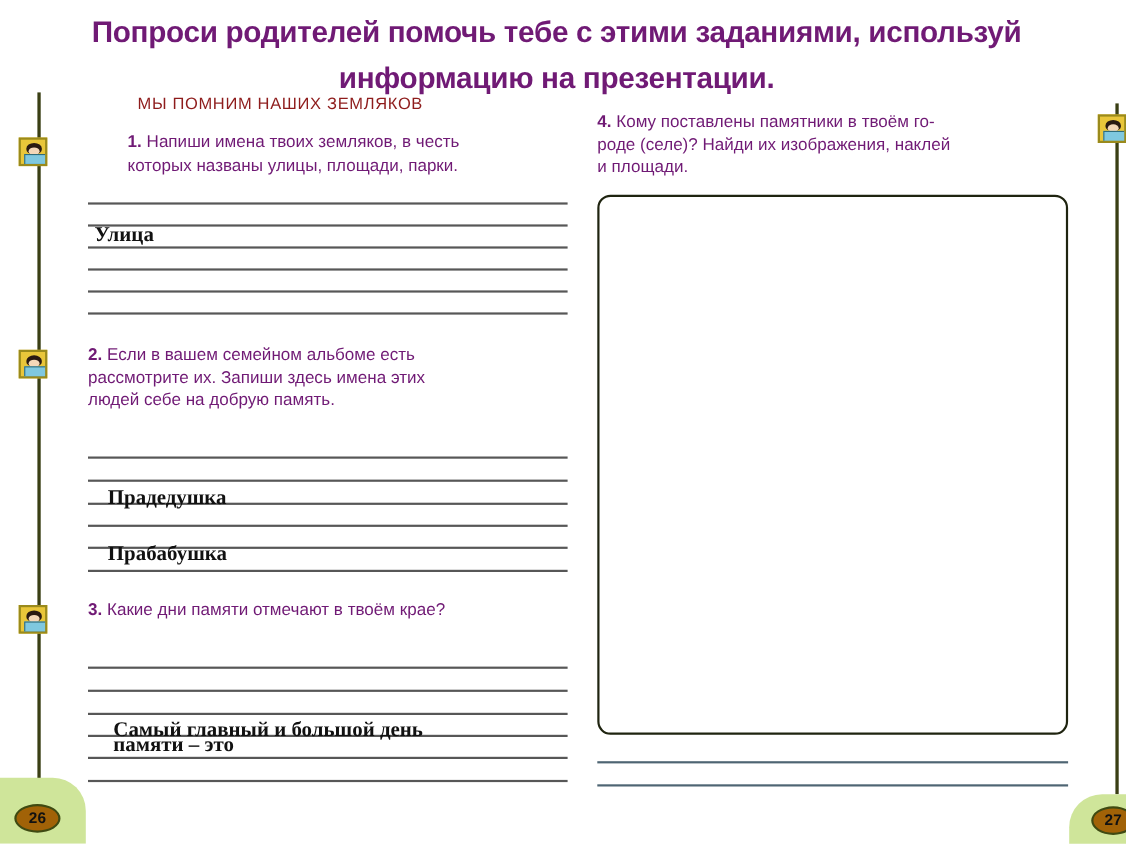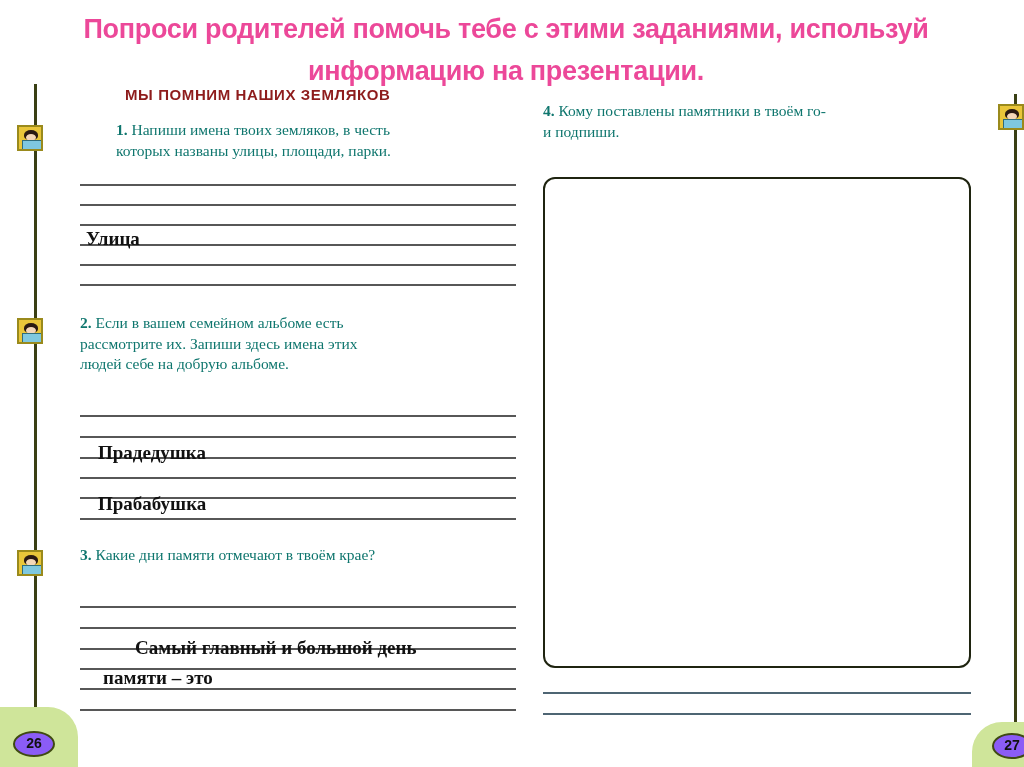--- a/index.html
+++ b/index.html
@@ -1,30 +1,30 @@
 <!DOCTYPE html>
 <html><head>
 <meta charset="utf-8">
 <style>
   html, body { margin:0; padding:0; }
   body { width:1024px; height:767px; position:relative; overflow:hidden; background:#ffffff; font-family:"Liberation Sans", sans-serif; color:#1a1a1a; }
-  .title { position:absolute; left:0; top:8px; width:1012px; text-align:center; font-family:"Liberation Sans", sans-serif; font-weight:bold; font-size:27px; line-height:42px; color:#ec4899; letter-spacing:-0.3px; }
+  .title { position:absolute; left:0; top:8px; width:1012px; text-align:center; font-family:"Liberation Sans", sans-serif; font-weight:bold; font-size:27px; line-height:42px; color:#701a75; letter-spacing:-0.3px; }
   .vline { position:absolute; width:3px; background:#3a3f14; }
   .icon { position:absolute; width:26px; height:26px; background:#e9c63a; border:2px solid #9a8a1c; box-sizing:border-box; overflow:hidden; }
   .icon .head { position:absolute; left:5px; top:3px; width:14px; height:10px; border-radius:50% 50% 40% 40%; background:#2a1a12; }
   .icon .face { position:absolute; left:7px; top:7px; width:10px; height:7px; border-radius:50%; background:#f4d7b8; }
   .icon .book { position:absolute; left:3px; top:13px; width:18px; height:8px; background:#7fc8df; border:1px solid #2f6c7a; }
-  .section-title { position:absolute; left:125px; top:86px; font-weight:bold; font-size:15px; color:#8e1c1c; letter-spacing:0.6px; }
-  .task { position:absolute; font-size:15.5px; line-height:20.5px; color:#0f766e; text-align:justify;font-family:Liberation Serif, serif; }
+  .section-title { position:absolute; left:125px; top:86px; font-weight:normal; font-size:15px; color:#8e1c1c; letter-spacing:0.6px; }
+  .task { position:absolute; font-size:15.5px; line-height:20.5px; color:#701a75; text-align:justify; }
   .task b { font-weight:bold; }
   .rule { position:absolute; height:1.6px; background:#3a3a3a; opacity:0.85; }
   .hand { position:absolute; font-family:"Liberation Serif", serif; font-weight:bold; font-size:19px; line-height:22px; color:#111; }
   .box { position:absolute; left:543px; top:177px; width:428px; height:491px; border:2.5px solid #1f2410; border-radius:12px; box-sizing:border-box; background:rgba(255,255,255,0.6); }
   .pagebadge { position:absolute; width:60px; height:60px; background:#cfe59a; }
-  .pagenum { position:absolute; width:42px; height:26px; border:2.5px solid #3f4a12; border-radius:50%; background:#8b5cf6; box-sizing:border-box; font-weight:bold; font-size:14px; line-height:21px; text-align:center; color:#111; }
+  .pagenum { position:absolute; width:42px; height:26px; border:2.5px solid #3f4a12; border-radius:50%; background:#a16207; box-sizing:border-box; font-weight:bold; font-size:14px; line-height:21px; text-align:center; color:#111; }
 </style>
 </head>
 <body>
 
 <div class="title">
   <div>Попроси родителей помочь тебе с этими заданиями, используй</div>
   <div>информацию на презентации.</div>
 </div>
 
 <div class="vline" style="left:34px; top:84px; height:638px;"></div>
@@ -60,26 +60,26 @@
   <div>которых названы улицы, площади, парки.</div>
 </div>
 <div>
   <div class="rule" style="left:80px; top:184px; width:436px;"></div>
   <div class="rule" style="left:80px; top:204px; width:436px;"></div>
   <div class="rule" style="left:80px; top:224px; width:436px;"></div>
   <div class="rule" style="left:80px; top:244px; width:436px;"></div>
   <div class="rule" style="left:80px; top:264px; width:436px;"></div>
   <div class="rule" style="left:80px; top:284px; width:436px;"></div>
 </div>
-<div class="hand" style="left:86px; top:203px;margin-top:25px;">Улица</div>
+<div class="hand" style="left:86px; top:203px;">Улица</div>
 
 <div class="task" style="left:80px; top:313px; width:438px;">
   <div><b>2.</b> <span>Если в вашем семейном альбоме есть</span></div>
   <div>рассмотрите их. Запиши здесь имена этих</div>
-  <div>людей себе на добрую альбоме.</div>
+  <div>людей себе на добрую память.</div>
 </div>
 <div>
   <div class="rule" style="left:80px; top:415px; width:436px;"></div>
   <div class="rule" style="left:80px; top:436px; width:436px;"></div>
   <div class="rule" style="left:80px; top:457px; width:436px;"></div>
   <div class="rule" style="left:80px; top:477px; width:436px;"></div>
   <div class="rule" style="left:80px; top:497px; width:436px;"></div>
   <div class="rule" style="left:80px; top:518px; width:436px;"></div>
 </div>
 <div class="hand" style="left:98px; top:442px;">Прадедушка</div>
@@ -89,29 +89,30 @@
   <div><b>3.</b> <span>Какие дни памяти отмечают в твоём крае?</span></div>
 </div>
 <div>
   <div class="rule" style="left:80px; top:606px; width:436px;"></div>
   <div class="rule" style="left:80px; top:627px; width:436px;"></div>
   <div class="rule" style="left:80px; top:648px; width:436px;"></div>
   <div class="rule" style="left:80px; top:668px; width:436px;"></div>
   <div class="rule" style="left:80px; top:688px; width:436px;"></div>
   <div class="rule" style="left:80px; top:709px; width:436px;"></div>
 </div>
-<div class="hand" style="left:103px; top:637px;margin-left:32px;">Самый главный и большой день</div>
+<div class="hand" style="left:103px; top:653px;">Самый главный и большой день</div>
 <div class="hand" style="left:103px; top:667px;">памяти – это</div>
 
 <div class="pagebadge" style="left:0; top:707px; width:78px; border-top-right-radius:30px;"></div>
 <div class="pagenum" style="left:13px; top:731px;">26</div>
 
 <div class="task" style="left:543px; top:101px; width:430px;">
   <div><b>4.</b> <span>Кому поставлены памятники в твоём го-</span></div>
-  <div>и подпиши.</div>
+  <div>роде (селе)? Найди их изображения, наклей</div>
+  <div>и площади.</div>
 </div>
 <div class="box"></div>
 <div>
   <div class="rule" style="left:543px; top:692px; width:428px; background:#2f4a5a;"></div>
   <div class="rule" style="left:543px; top:713px; width:428px; background:#2f4a5a;"></div>
 </div>
 
 <div class="pagebadge" style="left:972px; top:722px; width:52px; border-top-left-radius:30px;"></div>
 <div class="pagenum" style="left:992px; top:733px; width:40px;">27</div>
 

